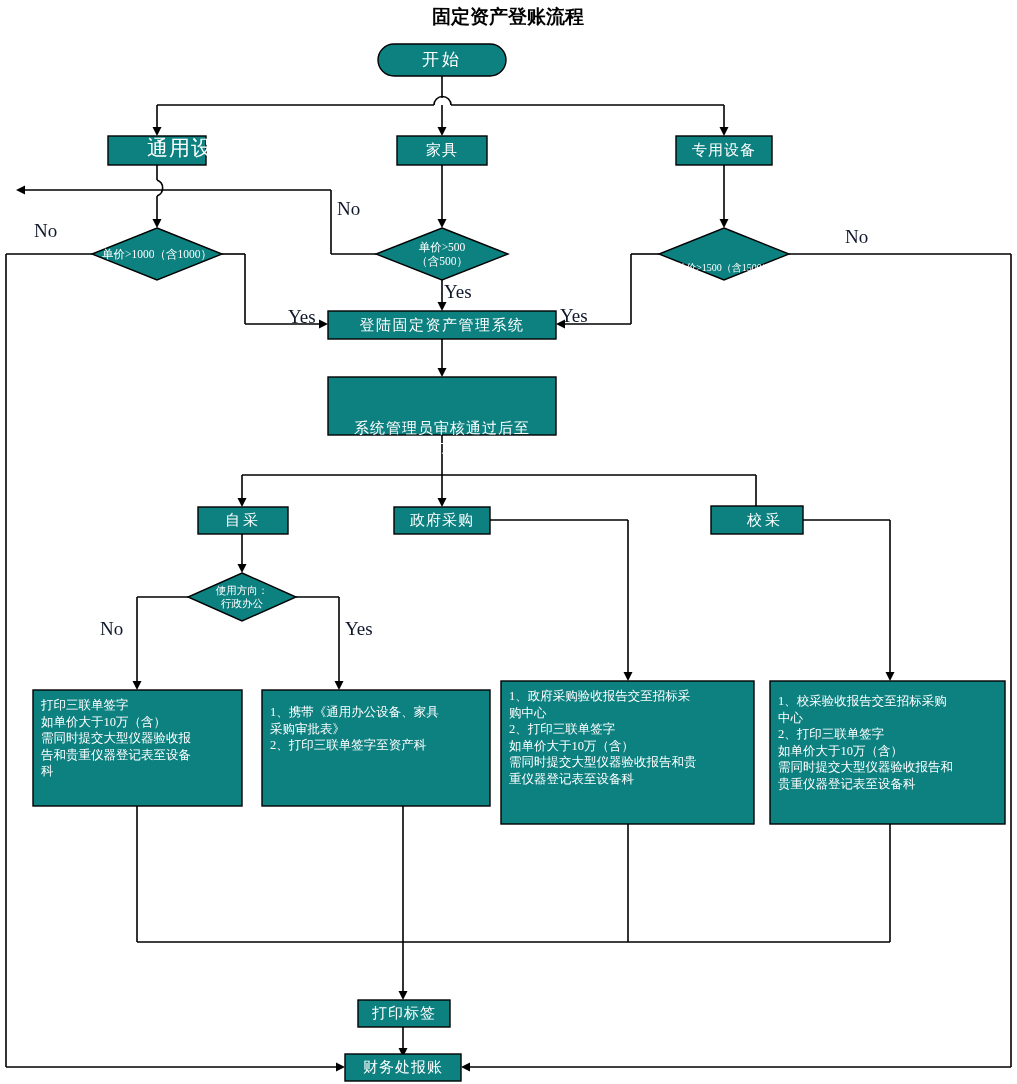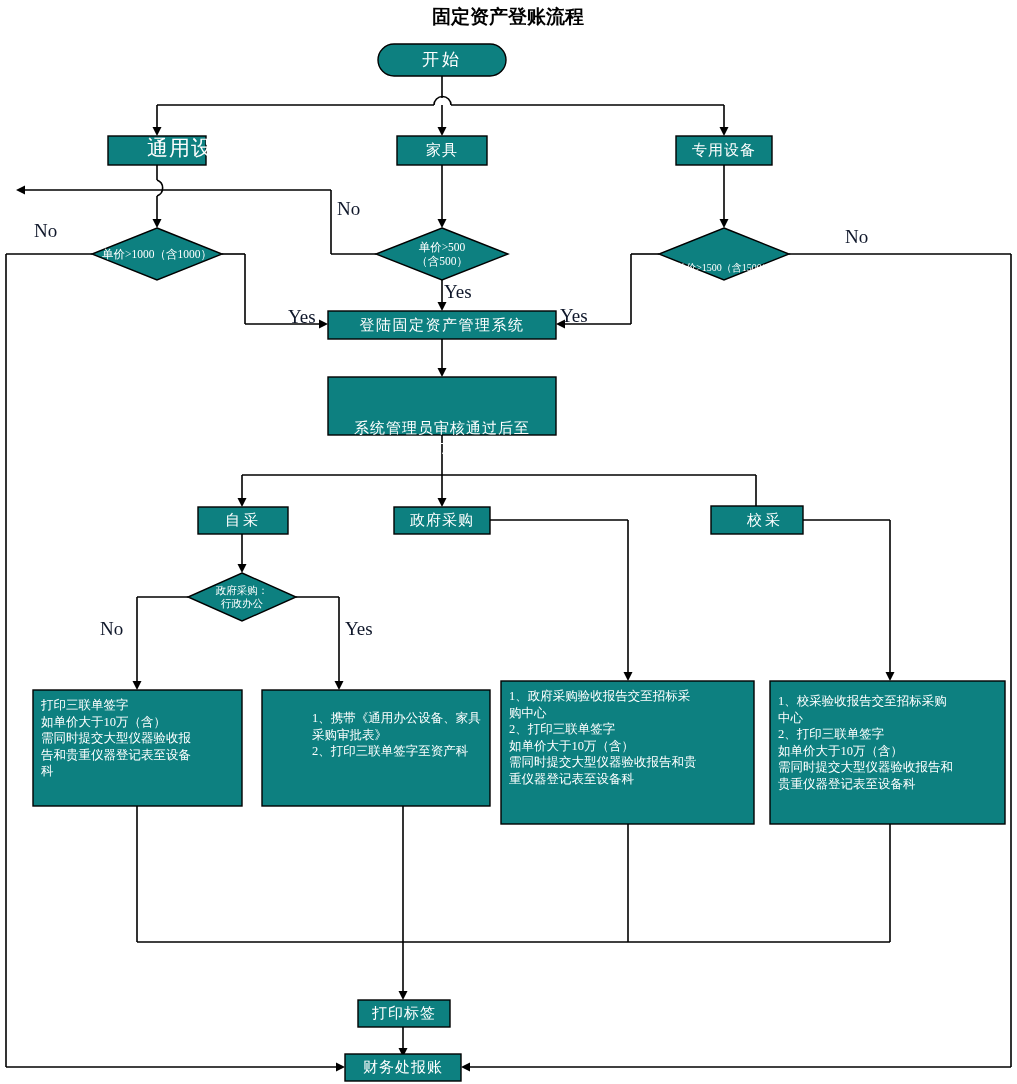--- a/index.html
+++ b/index.html
@@ -187,31 +187,31 @@
     <span>自采</span>
   </div>
   <div class="dnode" style="left:394px;top:507px;width:96px;height:27px;font-size:15px;letter-spacing:1px;">
     <span>政府采购</span>
   </div>
   <div class="dnode" style="left:711px;top:506px;width:108px;height:28px;font-size:15px;letter-spacing:3px;">
     <span>校采</span>
   </div>
 
   <div class="dnode" style="left:190px;top:578px;width:104px;height:38px;font-size:10.5px;flex-direction:column;">
-    <span>政府采购：</span>
+    <span>使用方向：</span>
     <span>行政办公</span>
   </div>
 
   <div class="para" style="position:absolute;left:33px;top:690px;width:240px;height:116px;color:#fff;box-sizing:border-box;border-radius:12px;">打印三联单签字
 如单价大于10万（含）
 需同时提交大型仪器验收报
 告和贵重仪器登记表至设备
 科</div>
 
-  <div class="para" style="position:absolute;left:262px;top:690px;width:240px;height:116px;color:#fff;box-sizing:border-box;padding-top:20px;margin-left:42px;">1、携带《通用办公设备、家具
+  <div class="para" style="position:absolute;left:262px;top:690px;width:240px;height:116px;color:#fff;box-sizing:border-box;padding-top:14px;">1、携带《通用办公设备、家具
 采购审批表》
 2、打印三联单签字至资产科</div>
 
   <div class="para" style="position:absolute;left:501px;top:681px;width:253px;height:143px;color:#fff;box-sizing:border-box;">1、政府采购验收报告交至招标采
 购中心
 2、打印三联单签字
 如单价大于10万（含）
 需同时提交大型仪器验收报告和贵
 重仪器登记表至设备科</div>
 

